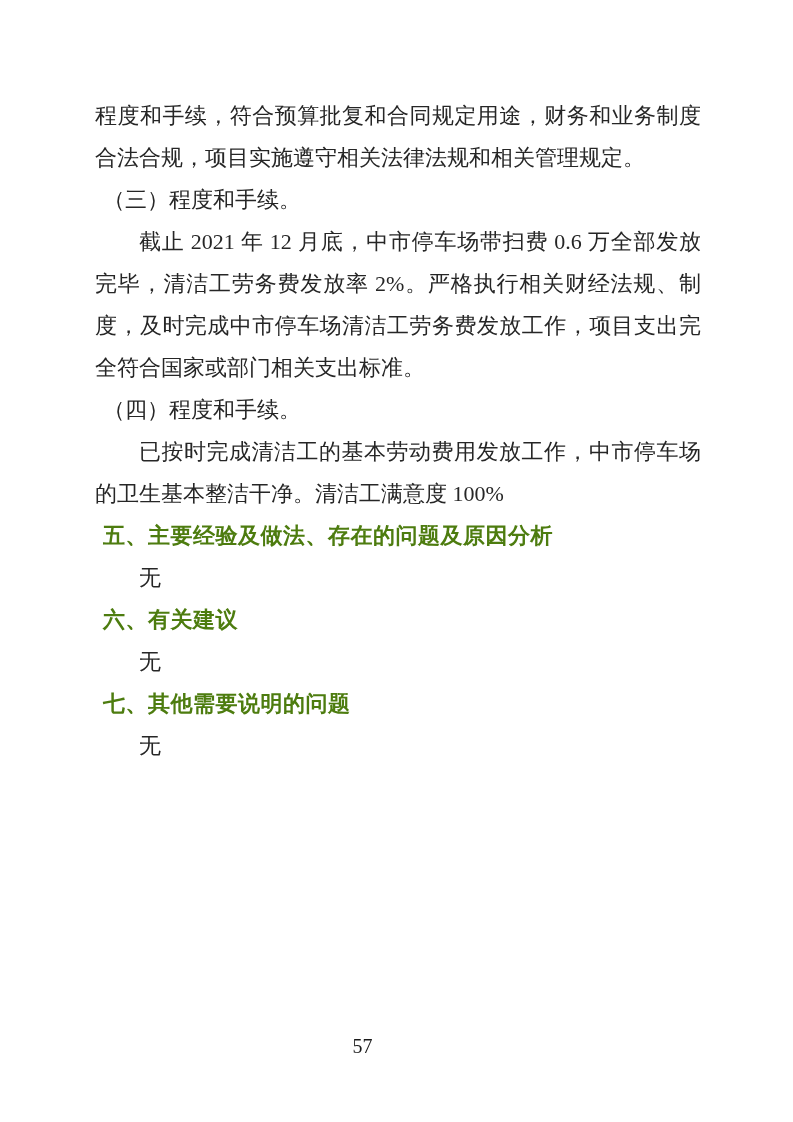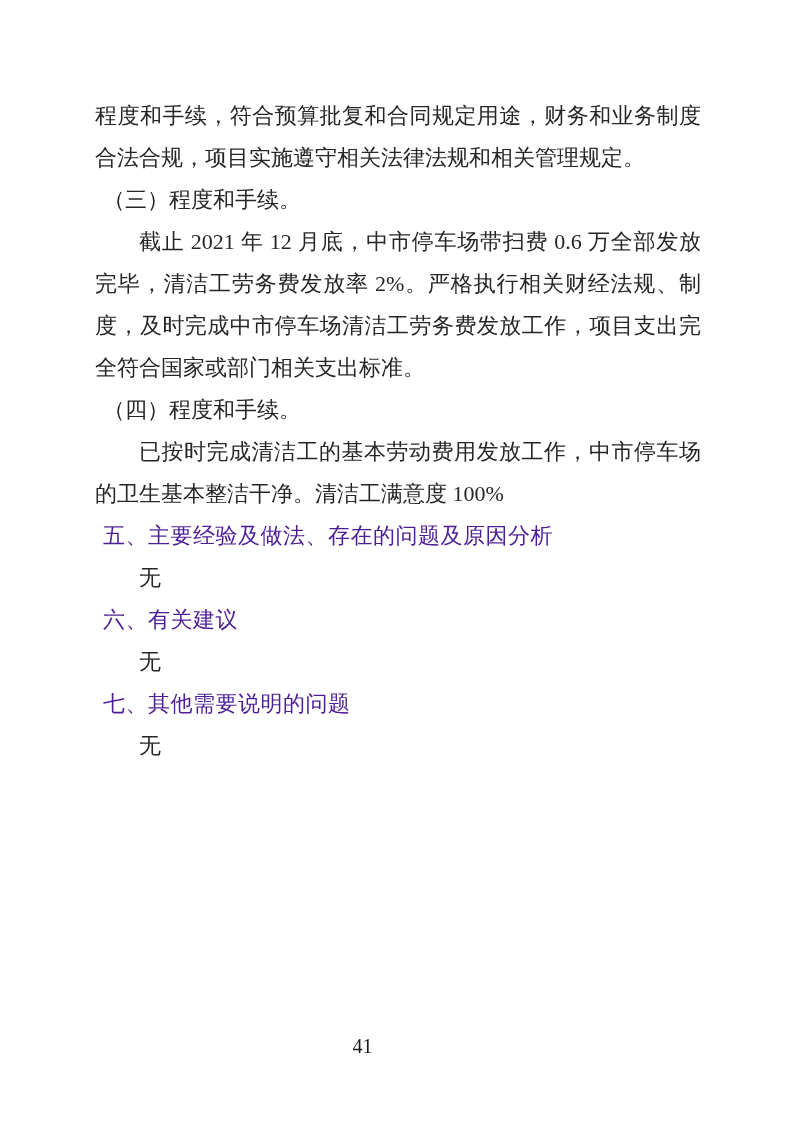--- a/index.html
+++ b/index.html
@@ -35,22 +35,22 @@
     text-indent: 0;
   }
   p.body-indent {
     text-indent: 44px;
   }
   p.sub-heading {
     text-indent: 8px;
   }
   p.section-heading {
     font-family: "Liberation Sans", "DejaVu Sans", sans-serif;
-    font-weight: normal;
-    color: #4c1d95;
+    font-weight: bold;
+    color: #4d7c0f;
     text-indent: 8px;
     letter-spacing: 0.5px;
   }
   .page-footer {
     position: absolute;
     left: 0;
     right: 0;
     top: 1033px;
     text-align: center;
     font-size: 20px;
@@ -70,14 +70,14 @@
     <p class="sub-heading">（四）程度和手续。</p>
     <p class="body-indent">已按时完成清洁工的基本劳动费用发放工作，中市停车场的卫生基本整洁干净。清洁工满意度 100%</p>
     <p class="section-heading">五、主要经验及做法、存在的问题及原因分析</p>
     <p class="body-indent">无</p>
     <p class="section-heading">六、有关建议</p>
     <p class="body-indent">无</p>
     <p class="section-heading">七、其他需要说明的问题</p>
     <p class="body-indent">无</p>
   </div>
 
-  <div class="page-footer">41</div>
+  <div class="page-footer">57</div>
 </div>
 
 </body></html>

